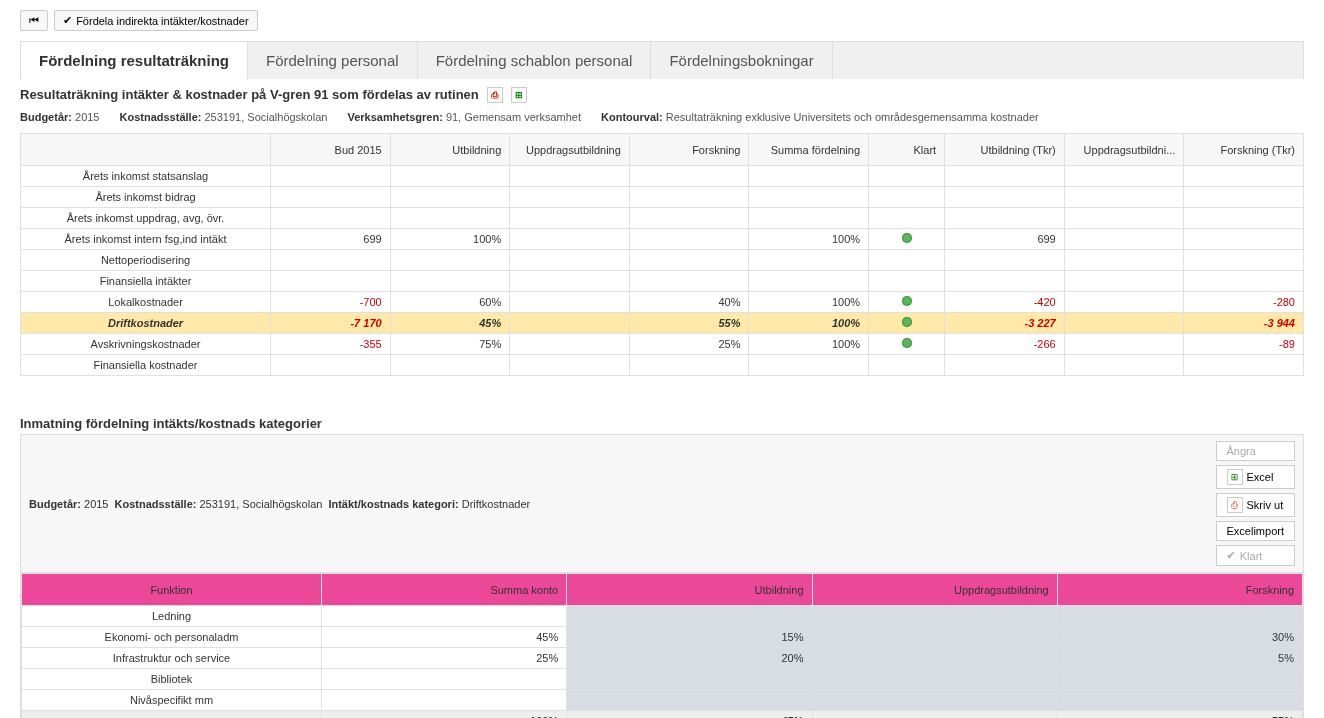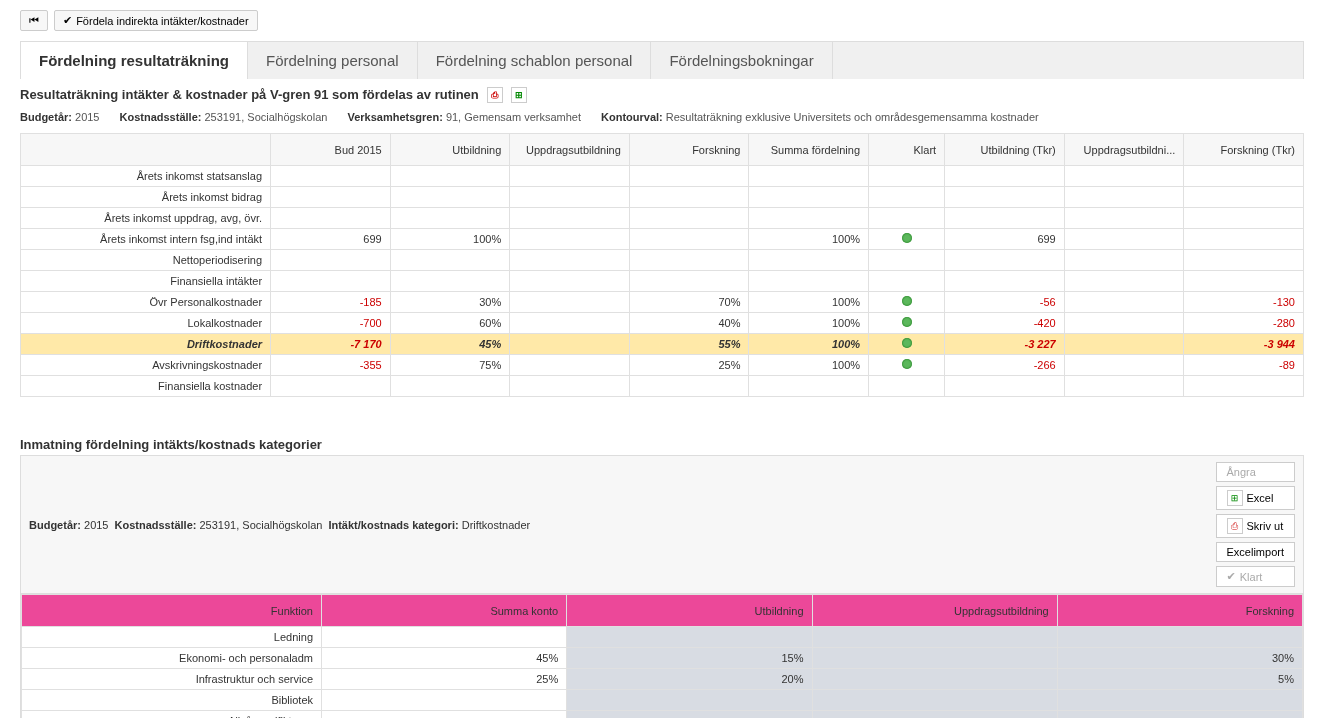--- a/index.html
+++ b/index.html
@@ -12,21 +12,21 @@
 .section-title { font-size: 13px; font-weight: bold; margin: 8px 0; display: flex; align-items: flex-start; gap: 8px; }
 .icon-pdf, .icon-xls { width: 16px; height: 16px; display: inline-block; border: 1px solid #ccc; font-size: 9px; text-align: center; line-height: 14px; background: #fff; }
 .icon-pdf { color: #c00; }
 .icon-xls { color: #080; }
 .metarow { font-size: 11px; margin-bottom: 10px; display: flex; flex-wrap: wrap; gap: 20px; }
 .metarow .label { font-weight: bold; color: #333; }
 .metarow .val { color: #555; }
 table { border-collapse: collapse; width: 100%; table-layout: fixed; }
 th, td { border: 1px solid #e0e0e0; padding: 4px 8px; font-size: 11px; text-align: right; white-space: nowrap; overflow: hidden; text-overflow: ellipsis; }
 th { background: #f7f7f7; color: #333; font-weight: normal; height: 32px; }
-td.left, th.left { text-align: right; }
+td.left, th.left { text-align: center; }
 td.center { text-align: center; }
 tr.highlight td { background: #ffe9a8; font-style: italic; font-weight: bold; }
 .neg { color: #c00; }
 .dot { width: 10px; height: 10px; background: #5cb85c; border-radius: 50%; display: inline-block; box-shadow: inset 0 0 2px #060; }
 .section2-title { font-size: 13px; font-weight: bold; margin: 40px 0 3px; }
 .panel { border: 1px solid #ddd; }
 .panel-header { display: flex; justify-content: space-between; align-items: center; background: #f7f7f7; padding: 6px 8px; border-bottom: 1px solid #ddd; font-size: 11px; }
 .panel-header .left { display: flex; gap: 6px; flex-wrap: wrap; }
 .panel-header .label { font-weight: bold; }
 .panel-buttons { display: flex; gap: 4px; flex-direction: column; }
@@ -165,32 +165,20 @@
         <td class="left">Finansiella intäkter</td>
         <td></td>
         <td></td>
         <td></td>
         <td></td>
         <td></td>
         <td class="center"></td>
         <td></td>
         <td></td>
         <td></td>
-      </tr>
-      <tr>
-        <td class="left">Övr Personalkostnader</td>
-        <td class="neg">-185</td>
-        <td>30%</td>
-        <td></td>
-        <td>70%</td>
-        <td>100%</td>
-        <td class="center"><span class="dot"></span></td>
-        <td class="neg">-56</td>
-        <td></td>
-        <td class="neg">-130</td>
       </tr>
       <tr>
         <td class="left">Lokalkostnader</td>
         <td class="neg">-700</td>
         <td>60%</td>
         <td></td>
         <td>40%</td>
         <td>100%</td>
         <td class="center"><span class="dot"></span></td>
         <td class="neg">-420</td>

